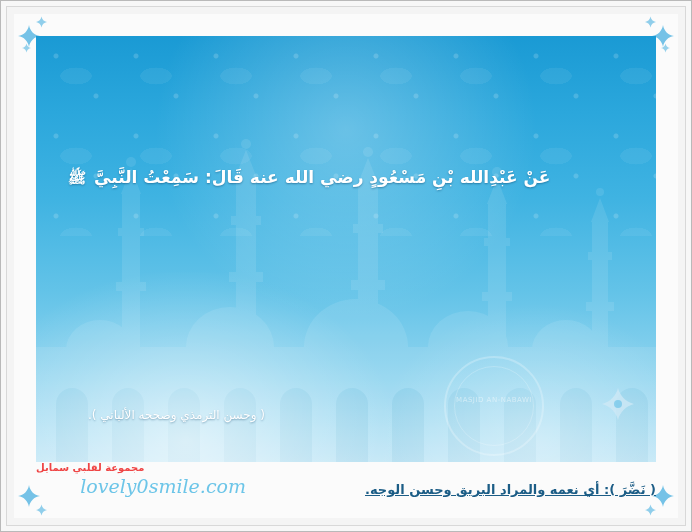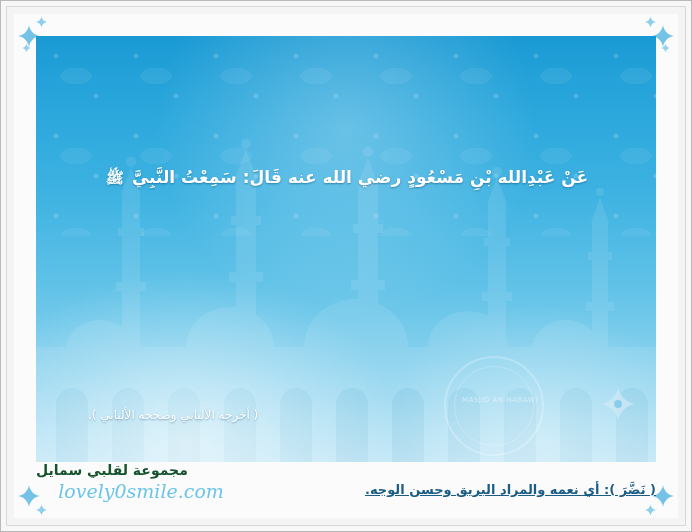--- a/index.html
+++ b/index.html
@@ -108,34 +108,34 @@
   }
   .seal:after {
     content: "";
     position: absolute;
     left: 8px; top: 8px; right: 8px; bottom: 8px;
     border-radius: 50%;
     border: 1px solid rgba(255,255,255,.40);
   }
   .seal-text {
     position: absolute;
-    left: 16px; right: 0; top: 38px;
-    text-align: left;
+    left: 0; right: 0; top: 38px;
+    text-align: center;
     font-size: 7px;
     color: rgba(255,255,255,.85);
     letter-spacing: .5px;
   }
 
   
   .hadith {
     position: absolute;
     left: 30px;
     right: 30px;
     top: 118px;
-    text-align: center;
+    text-align: left;
     direction: rtl;
     color: #ffffff;
     font-family: "DejaVu Sans", "Liberation Sans", sans-serif;
     font-size: 17px;
     line-height: 46px;
     text-shadow: 0 1px 2px rgba(0,60,100,.45);
     font-weight: bold;
   }
   .hadith .line { display: block; white-space: nowrap; }
   .sallam-badge {
@@ -173,35 +173,35 @@
   }
   .brand {
     position: absolute;
     left: 0; top: 0;
     width: 210px;
     text-align: left;
     color: #36a9dd;
     direction: rtl;
   }
   .brand .ar {
-    font-size: 14px;
-    color: #14532d;
+    font-size: 10px;
+    color: #ef4444;
     letter-spacing: .2px;
     text-align: left;
     display: block;
     font-weight: bold;
   }
   .brand .site {
     display: block;
     margin-top: 2px;
     font-size: 19px;
     color: #6cc5e8;
     font-family: "DejaVu Serif", serif;
     font-style: italic;
-    text-align: center;
+    text-align: right;
   }
   .footnote {
     position: absolute;
     right: 0;
     top: 20px;
     width: 420px;
     text-align: right;
     direction: rtl;
     font-size: 13px;
     color: #1c5d86;
@@ -347,21 +347,21 @@
           <circle cx="22" cy="20" r="4" fill="#7fcbec"></circle>
         </g>
       </svg>
     </div>
 
     <div class="hadith">
       <span class="line"><span>عَنْ عَبْدِالله بْنِ مَسْعُودٍ رضي الله عنه قَالَ: سَمِعْتُ النَّبِيَّ</span> <span class="sallam-badge">ﷺ</span></span>
     </div>
 
     <div class="takhreej">
-      <span class="t-inner">( أخرجه الألباني وصححه الألباني ).</span>
+      <span class="t-inner">( وحسن الترمذي وصححه الألباني ).</span>
     </div>
   </div>
 
   <div class="footer">
     <div class="brand">
       <span class="ar">مجموعة لقلبي سمايل</span>
       <span class="site">lovely0smile.com</span>
     </div>
     <div class="footnote">( نَضَّرَ ): أي نعمه والمراد البريق وحسن الوجه.</div>
   </div>

